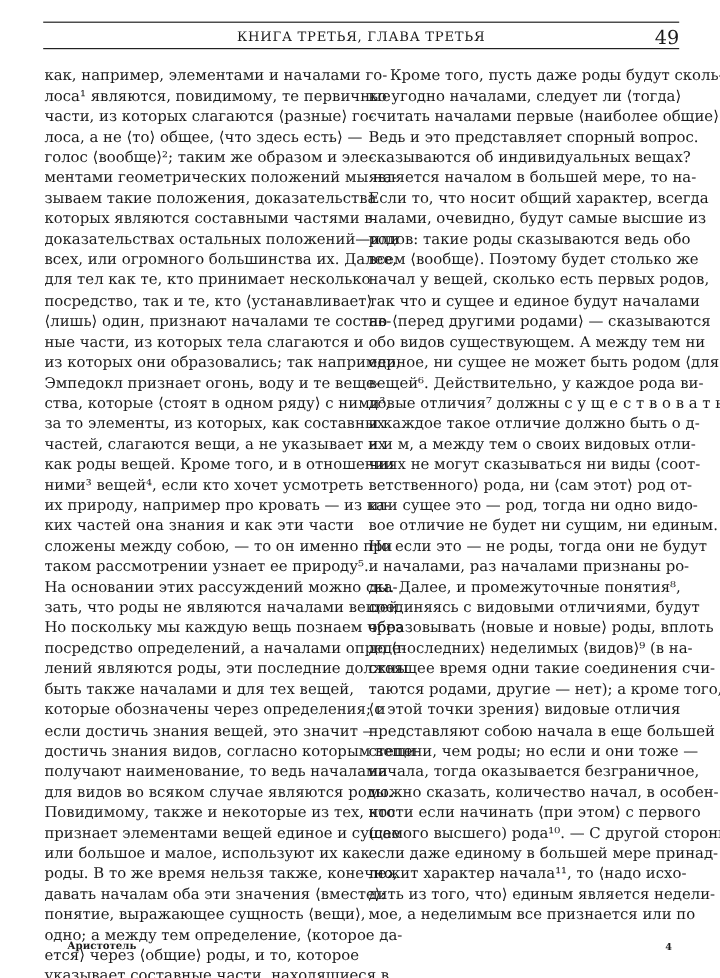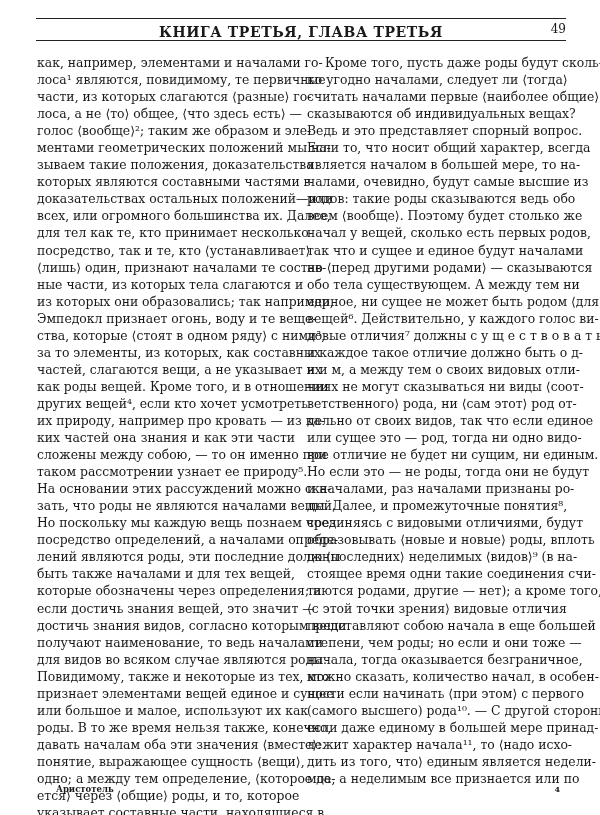--- a/index.html
+++ b/index.html
@@ -3,22 +3,22 @@
 <meta charset="utf-8">
 <style>
   html, body { margin: 0; padding: 0; background: #ffffff; }
   body { width: 600px; height: 815px; position: relative; overflow: hidden;
          font-family: "DejaVu Serif", "Liberation Serif", serif; color: #1a1a1a; }
   .rule { position: absolute; left: 36px; width: 530px; height: 0; border-top: 1.5px solid #222; }
   .rule.top { top: 18px; }
   .rule.bottom { top: 40px; border-top-width: 1px; }
   .running-head { position: absolute; top: 22px; left: 36px; width: 530px; height: 16px; }
   .running-title { position: absolute; left: 0; right: 0; text-align: center;
-                   font-size: 14px; font-weight: bold; letter-spacing: 0.6px; top: 2px; }
-  .page-number { position: absolute; right: 0; top: 0; font-size: 12px; }
+                   font-size: 11px; font-weight: normal; letter-spacing: 0.6px; top: 2px; }
+  .page-number { position: absolute; right: 0; top: 0; font-size: 16px; }
   .column { position: absolute; top: 54px; width: 258px; font-size: 12.4px;
             line-height: 17.05px; }
   .column.left { left: 37px; }
   .column.right { left: 307px; }
   .line { display: block; white-space: nowrap; text-align: justify; text-align-last: justify;
           height: 17.05px; overflow: visible; }
   .line.indent { padding-left: 18px; }
   .footer { position: absolute; top: 780px; left: 36px; width: 530px; height: 18px; }
   .footer-author { position: absolute; left: 20px; top: 4px; font-size: 8.5px; font-weight: bold; }
   .footer-ref { position: absolute; left: 218px; top: 0; font-size: 13px; margin-top: 38px; }
@@ -49,21 +49,21 @@
       <span class="line">для тел как те, кто принимает несколько</span>
       <span class="line">посредство, так и те, кто ⟨устанавливает⟩</span>
       <span class="line">⟨лишь⟩ один, признают началами те состав-</span>
       <span class="line">ные части, из которых тела слагаются и</span>
       <span class="line">из которых они образовались; так например,</span>
       <span class="line">Эмпедокл признает огонь, воду и те веще-</span>
       <span class="line">ства, которые ⟨стоят в одном ряду⟩ с ними³,</span>
       <span class="line">за то элементы, из которых, как составных</span>
       <span class="line">частей, слагаются вещи, а не указывает их</span>
       <span class="line">как роды вещей. Кроме того, и в отношении</span>
-      <span class="line">других вещей⁴, если кто хочет усмотреть</span>
+      <span class="line">ними³ вещей⁴, если кто хочет усмотреть</span>
       <span class="line">их природу, например про кровать — из ка-</span>
       <span class="line">ких частей она знания и как эти части</span>
       <span class="line">сложены между собою, — то он именно при</span>
       <span class="line">таком рассмотрении узнает ее природу⁵.</span>
       <span class="line">На основании этих рассуждений можно ска-</span>
       <span class="line">зать, что роды не являются началами вещей.</span>
       <span class="line">Но поскольку мы каждую вещь познаем чрез</span>
       <span class="line">посредство определений, а началами опреде-</span>
       <span class="line">лений являются роды, эти последние должны</span>
       <span class="line">быть также началами и для тех вещей,</span>
@@ -79,39 +79,38 @@
       <span class="line">давать началам оба эти значения ⟨вместе⟩:</span>
       <span class="line">понятие, выражающее сущность ⟨вещи⟩,</span>
       <span class="line">одно; а между тем определение, ⟨которое да-</span>
       <span class="line">ется⟩ через ⟨общие⟩ роды, и то, которое</span>
       <span class="line">указывает составные части, находящиеся в</span>
     </div>
   <div class="column right" id="col-right">
       <span class="line indent">Кроме того, пусть даже роды будут сколь-</span>
       <span class="line">ко угодно началами, следует ли ⟨тогда⟩</span>
       <span class="line">считать началами первые ⟨наиболее общие⟩</span>
+      <span class="line">Ведь и это представляет спорный вопрос.</span>
       <span class="line">сказываются об индивидуальных вещах?</span>
-      <span class="line">Ведь и это представляет спорный вопрос.</span>
+      <span class="line">является началом в большей мере, то на-</span>
       <span class="line">Если то, что носит общий характер, всегда</span>
-      <span class="line">является началом в большей мере, то на-</span>
       <span class="line">чалами, очевидно, будут самые высшие из</span>
       <span class="line">родов: такие роды сказываются ведь обо</span>
       <span class="line">всем ⟨вообще⟩. Поэтому будет столько же</span>
       <span class="line">начал у вещей, сколько есть первых родов,</span>
       <span class="line">так что и сущее и единое будут началами</span>
       <span class="line">но ⟨перед другими родами⟩ — сказываются</span>
-      <span class="line">обо тела существующем. А между тем ни</span>
+      <span class="line">обо видов существующем. А между тем ни</span>
       <span class="line">единое, ни сущее не может быть родом ⟨для⟩</span>
-      <span class="line">вещей⁶. Действительно, у каждого голос ви-</span>
+      <span class="line">вещей⁶. Действительно, у каждое рода ви-</span>
       <span class="line">довые отличия⁷ должны с у щ е с т в о в а т ь,</span>
       <span class="line">и каждое такое отличие должно быть о д-</span>
       <span class="line">н и м, а между тем о своих видовых отли-</span>
       <span class="line">чиях не могут сказываться ни виды ⟨соот-</span>
       <span class="line">ветственного⟩ рода, ни ⟨сам этот⟩ род от-</span>
-      <span class="line">дельно от своих видов, так что если единое</span>
       <span class="line">или сущее это — род, тогда ни одно видо-</span>
       <span class="line">вое отличие не будет ни сущим, ни единым.</span>
       <span class="line">Но если это — не роды, тогда они не будут</span>
       <span class="line">и началами, раз началами признаны ро-</span>
       <span class="line">ды. Далее, и промежуточные понятия⁸,</span>
       <span class="line">соединяясь с видовыми отличиями, будут</span>
       <span class="line">образовывать ⟨новые и новые⟩ роды, вплоть</span>
       <span class="line">до ⟨последних⟩ неделимых ⟨видов⟩⁹ (в на-</span>
       <span class="line">стоящее время одни такие соединения счи-</span>
       <span class="line">таются родами, другие — нет); а кроме того,</span>

